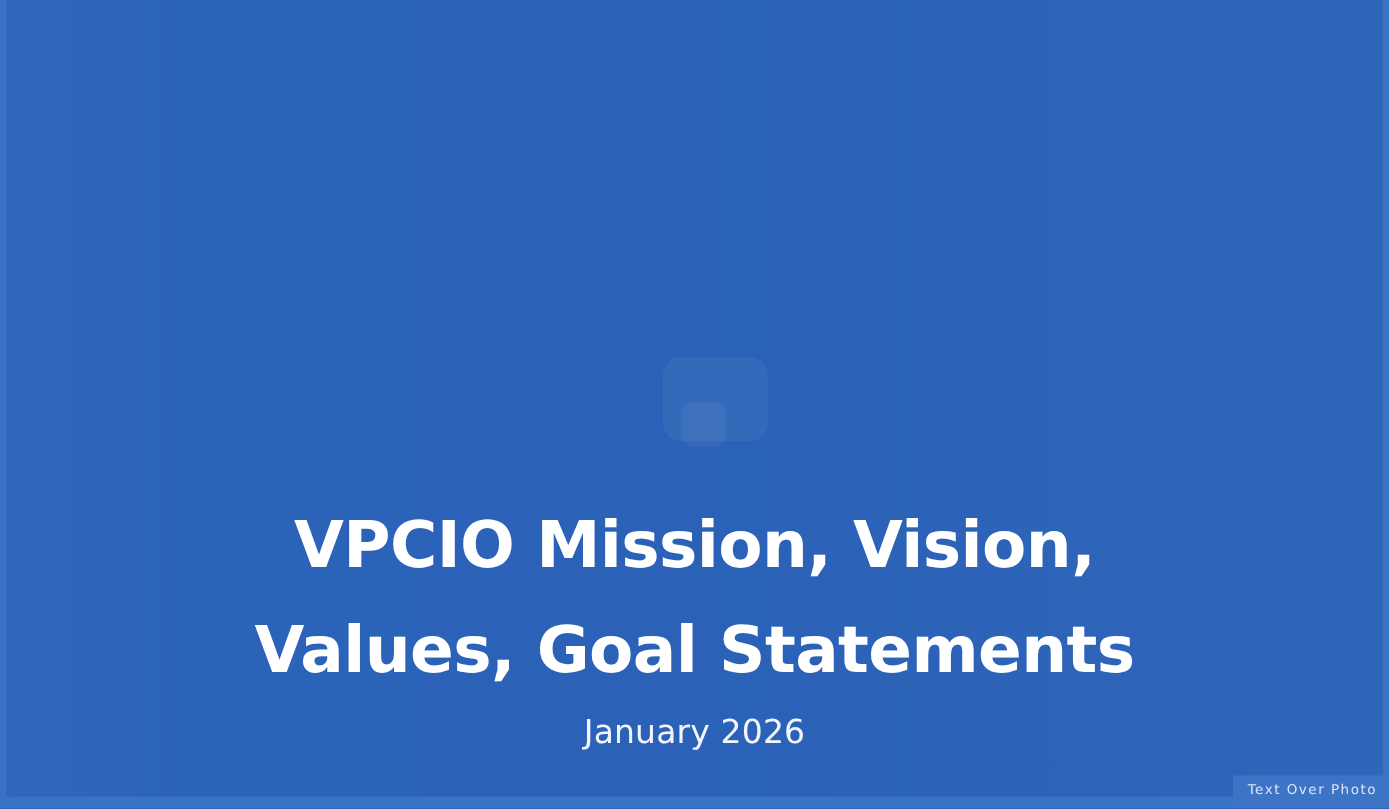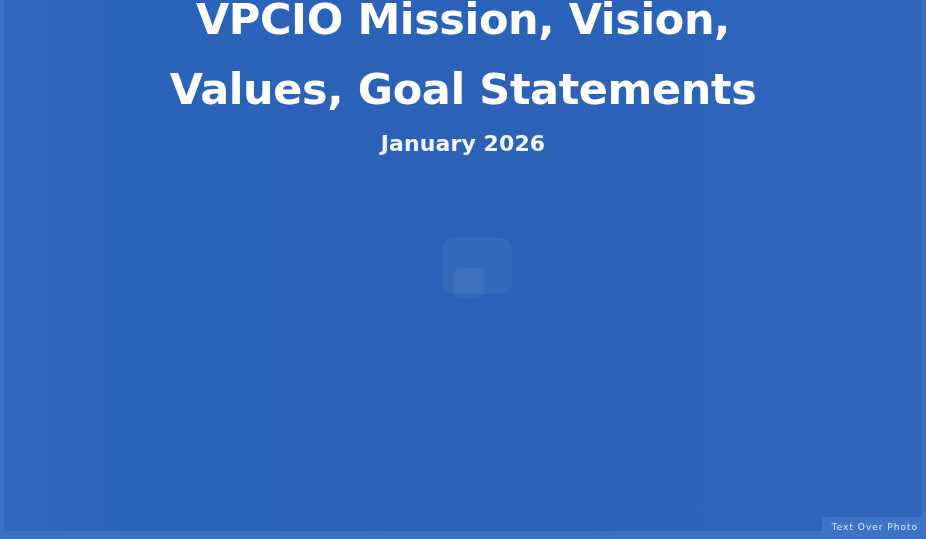--- a/index.html
+++ b/index.html
@@ -73,44 +73,44 @@
   
   #title-block {
     position: absolute;
     left: 0;
     top: 0;
     width: 918px;
     height: 522px;
     display: flex;
     flex-direction: column;
     align-items: center;
-    justify-content: flex-start;
+    justify-content: flex-end;
     text-align: center;
   }
 
   #slide-title {
     font-family: "DejaVu Sans", sans-serif;
     font-weight: 700;
     font-size: 43px;
     line-height: 70px;
     letter-spacing: -0.4px;
     color: #ffffff;
     max-width: 700px;
     margin: 0;
     padding: 0;
     text-rendering: optimizeLegibility;
   }
 
   #slide-subtitle {
     font-family: "DejaVu Sans", sans-serif;
-    font-weight: 700;
+    font-weight: 400;
     font-size: 22px;
     line-height: 28px;
     color: #f2f5fb;
-    margin: 6px 0 16px 0;
+    margin: 6px 0 3px 0;
     padding: 0;
     letter-spacing: 0.1px;
   }
 
   
   #text-offset {
     transform: translateY(-16px);
     display: flex;
     flex-direction: column;
     align-items: center;

